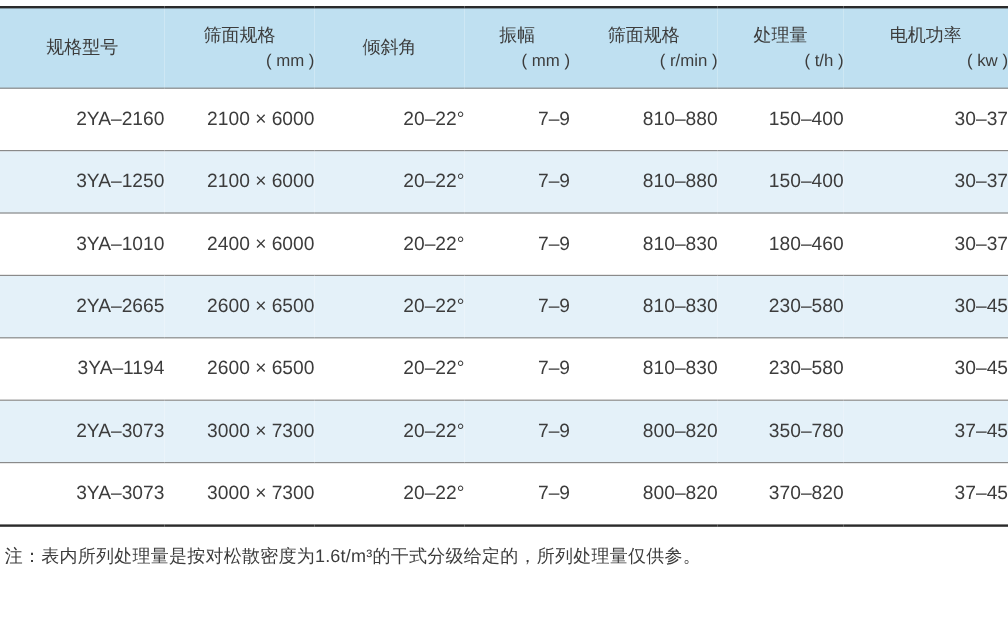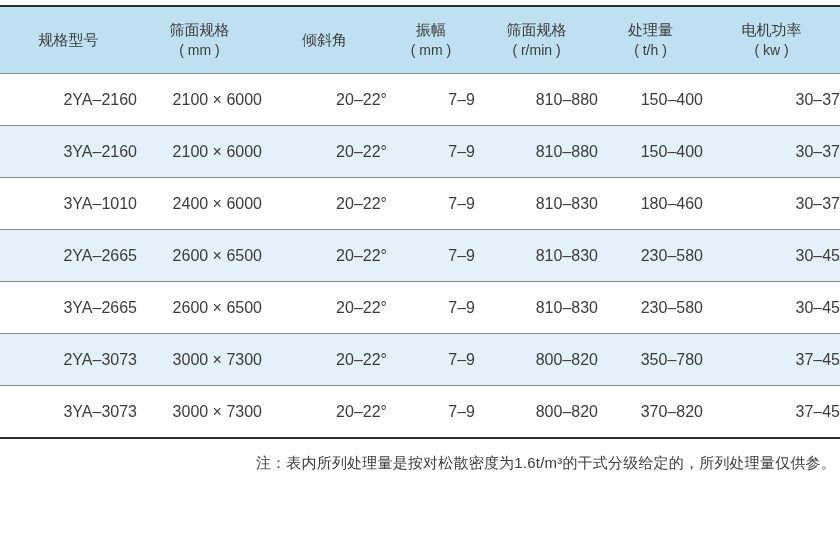--- a/index.html
+++ b/index.html
@@ -32,38 +32,37 @@
     background:var(--header-bg);
     height:66px;
     font-weight:normal;
     font-size:15px;
     line-height:20px;
     text-align:center;
     vertical-align:middle;
     padding:0;
     border-bottom:1px solid var(--divider);
   }
-  .spec-table th .unit{display:block;font-size:14px;}
+  .spec-table th .unit{display:block;font-size:14px;text-align:right;}
   .spec-table td{
     height:51px;
     font-size:16px;
     text-align:right;
     vertical-align:middle;
     padding:0;
     border-bottom:1px solid var(--divider);
   }
   .spec-table tbody tr:nth-child(even) td{background:var(--alt-row-bg);}
   .spec-table tbody tr:nth-child(odd) td{background:#ffffff;}
   .spec-table tbody tr:last-child td{border-bottom:none;}
   .footnote{
     font-size:15px;
     color:var(--text);
     padding:15px 4px 0 4px;
     letter-spacing:0.2px;
-    text-align:right;
   }
 </style>
 </head>
 <body>
 
 <div class="page">
   <table class="spec-table">
     <colgroup>
       <col class="c1">
         <col class="c2">
@@ -88,21 +87,21 @@
         <tr>
           <td>2YA–2160</td>
           <td>2100 × 6000</td>
           <td>20–22°</td>
           <td>7–9</td>
           <td>810–880</td>
           <td>150–400</td>
           <td>30–37</td>
         </tr>
         <tr>
-          <td>3YA–2160</td>
+          <td>3YA–1250</td>
           <td>2100 × 6000</td>
           <td>20–22°</td>
           <td>7–9</td>
           <td>810–880</td>
           <td>150–400</td>
           <td>30–37</td>
         </tr>
         <tr>
           <td>3YA–1010</td>
           <td>2400 × 6000</td>
@@ -115,21 +114,21 @@
         <tr>
           <td>2YA–2665</td>
           <td>2600 × 6500</td>
           <td>20–22°</td>
           <td>7–9</td>
           <td>810–830</td>
           <td>230–580</td>
           <td>30–45</td>
         </tr>
         <tr>
-          <td>3YA–2665</td>
+          <td>3YA–1194</td>
           <td>2600 × 6500</td>
           <td>20–22°</td>
           <td>7–9</td>
           <td>810–830</td>
           <td>230–580</td>
           <td>30–45</td>
         </tr>
         <tr>
           <td>2YA–3073</td>
           <td>3000 × 7300</td>

